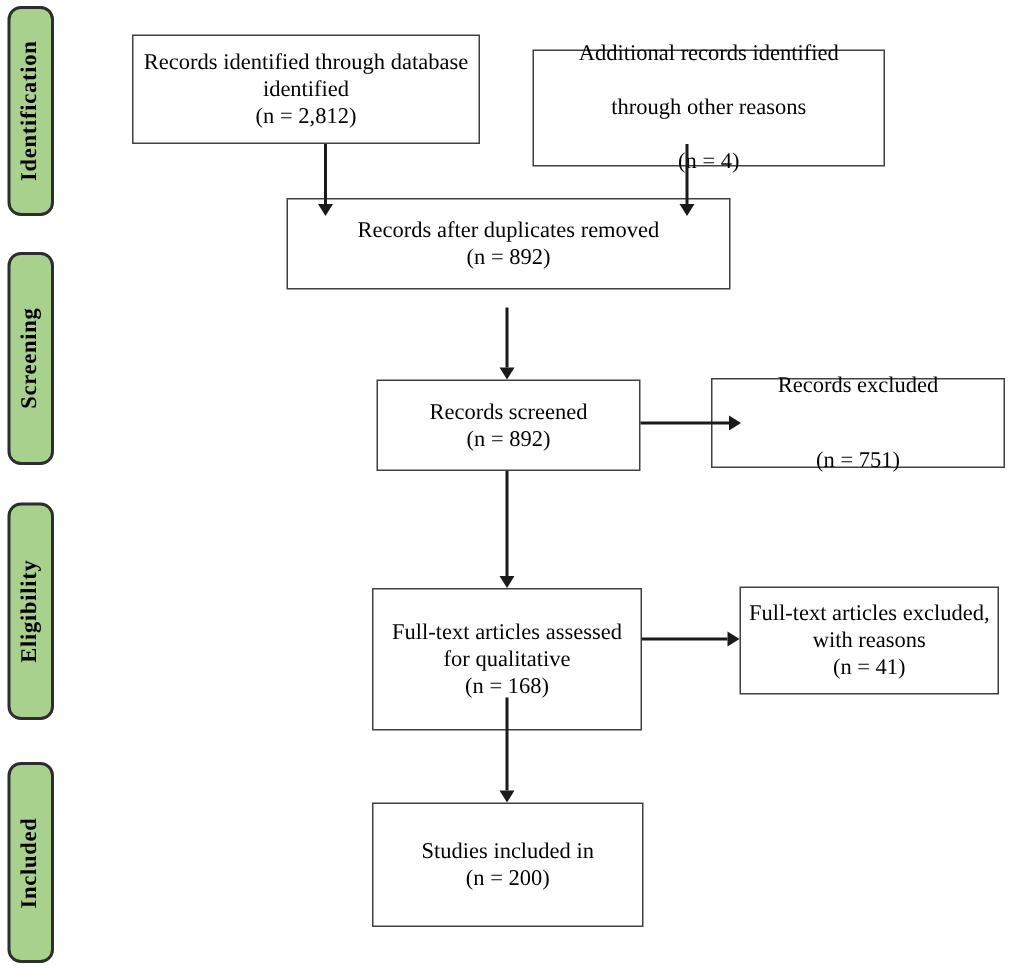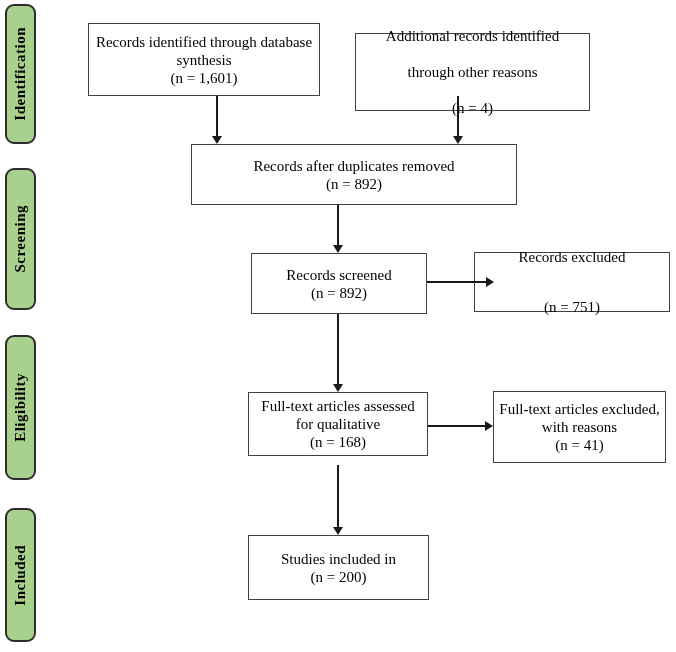--- a/index.html
+++ b/index.html
@@ -91,58 +91,58 @@
   </div>
   <div class="stage" style="left:5px; top:335px; width:31px; height:145px;">
     <span>Eligibility</span>
   </div>
   <div class="stage" style="left:5px; top:508px; width:31px; height:134px;">
     <span>Included</span>
   </div>
 
   <div class="box" style="left:88px; top:23px; width:232px; height:73px;">
     <span>Records identified through database</span>
-    <span>synthesis</span>
-    <span>(n = 1,601)</span>
+    <span>identified</span>
+    <span>(n = 2,812)</span>
   </div>
 
   <div class="box" style="left:355px; top:33px; width:235px; height:78px;gap:18px;">
     <span>Additional records identified</span>
     <span>through other reasons</span>
     <span>(n = 4)</span>
   </div>
 
-  <div class="box" style="left:191px; top:144px; width:326px; height:61px;">
+  <div class="box" style="left:191px; top:132px; width:296px; height:61px;">
     <span>Records after duplicates removed</span>
     <span>(n = 892)</span>
   </div>
 
   <div class="box" style="left:251px; top:253px; width:176px; height:61px;text-align:right;">
     <span>Records screened</span>
     <span>(n = 892)</span>
   </div>
 
   <div class="box" style="left:474px; top:252px; width:196px; height:60px;gap:32px;">
     <span>Records excluded</span>
     <span>(n = 751)</span>
   </div>
 
-  <div class="box" style="left:248px; top:392px; width:180px; height:64px;">
+  <div class="box" style="left:248px; top:392px; width:180px; height:95px;">
     <span>Full-text articles assessed</span>
     <span>for qualitative</span>
     <span>(n = 168)</span>
   </div>
 
   <div class="box" style="left:493px; top:391px; width:173px; height:72px;">
     <span>Full-text articles excluded,</span>
     <span>with reasons</span>
     <span>(n = 41)</span>
   </div>
 
-  <div class="box" style="left:248px; top:535px; width:181px; height:65px;">
+  <div class="box" style="left:248px; top:535px; width:181px; height:83px;">
     <span>Studies included in</span>
     <span>(n = 200)</span>
   </div>
 
   <div class="arrow-v" style="left:216px; top:96px; height:40px;"></div>
   <div class="arrow-v" style="left:457px; top:96px; height:40px;"></div>
   <div class="arrow-v" style="left:337px; top:205px; height:40px;"></div>
   <div class="arrow-v" style="left:337px; top:314px; height:70px;"></div>
   <div class="arrow-v" style="left:337px; top:465px; height:62px;"></div>
   <div class="arrow-h" style="left:427px; top:281px; width:59px;"></div>

